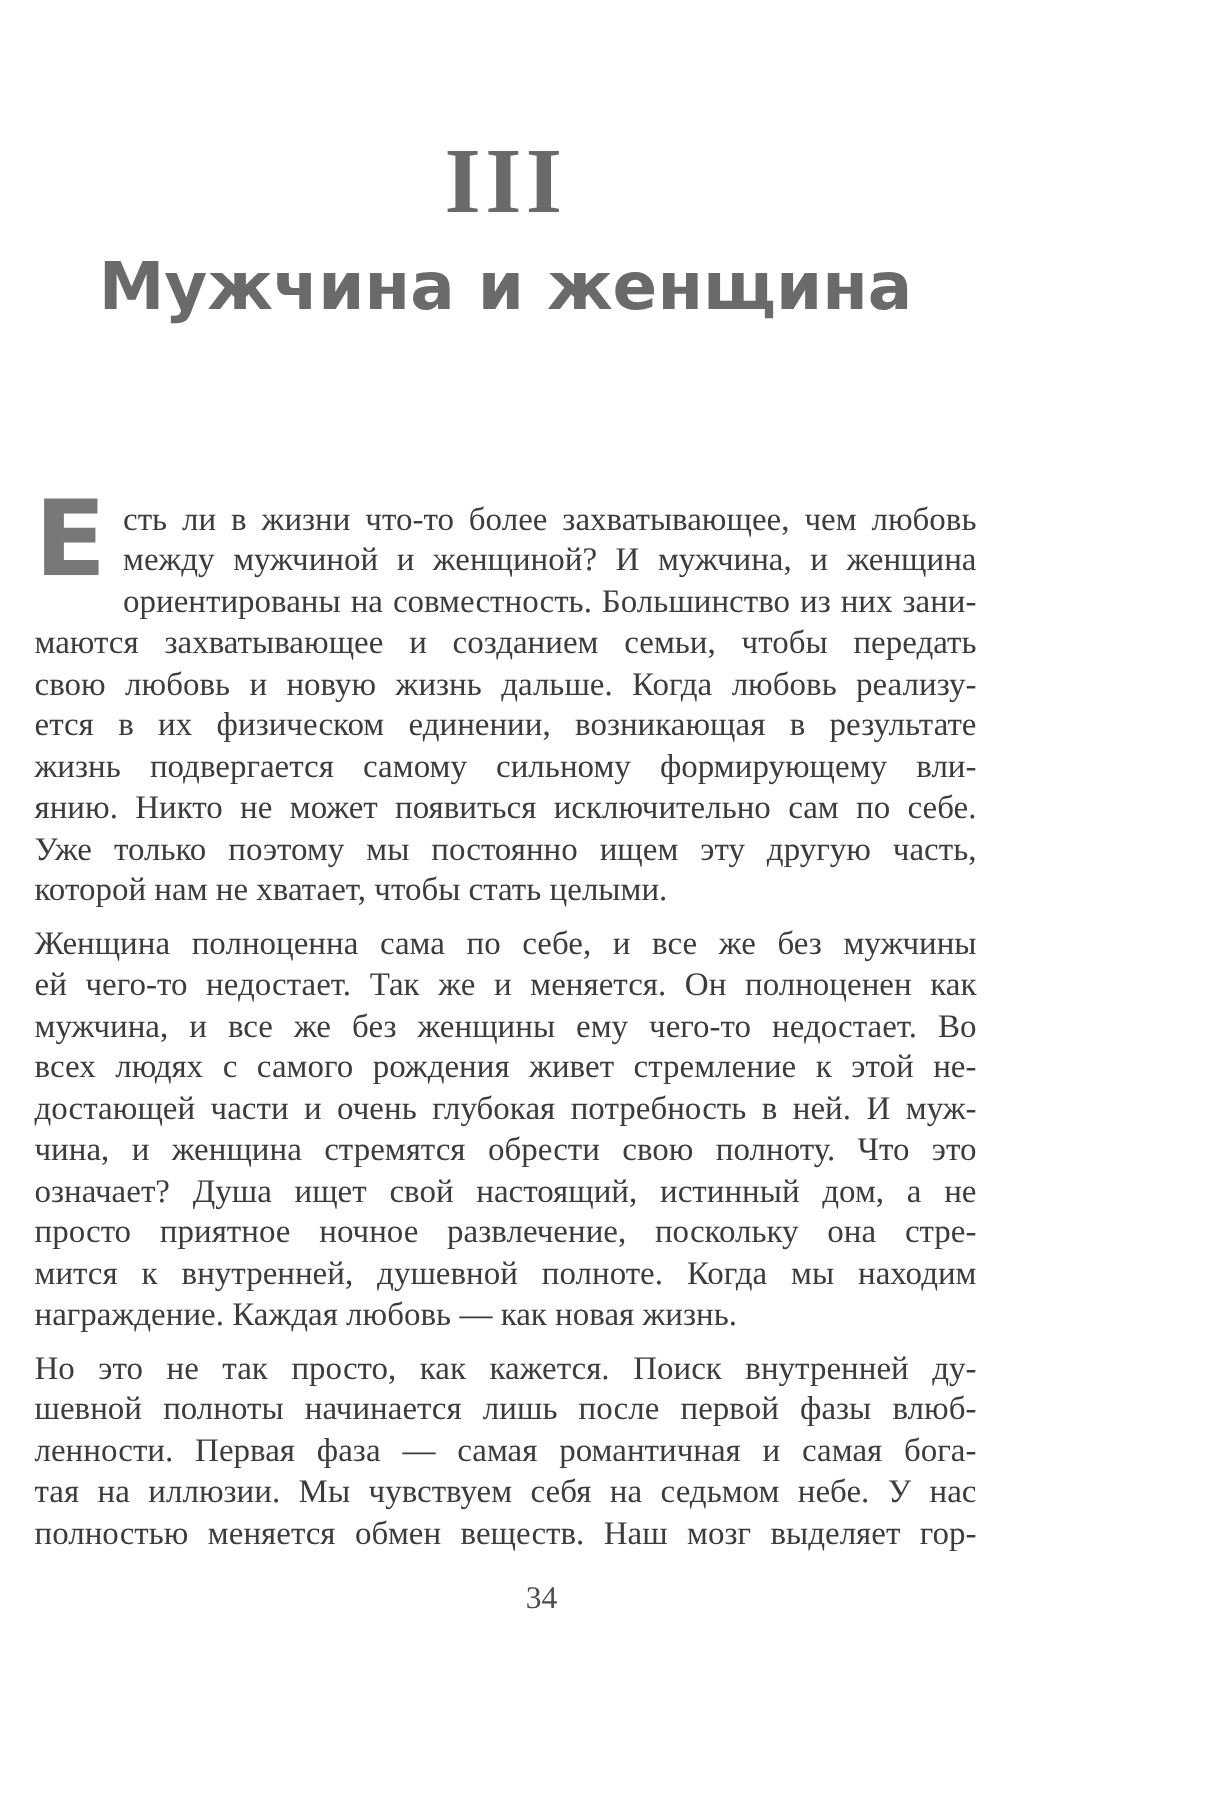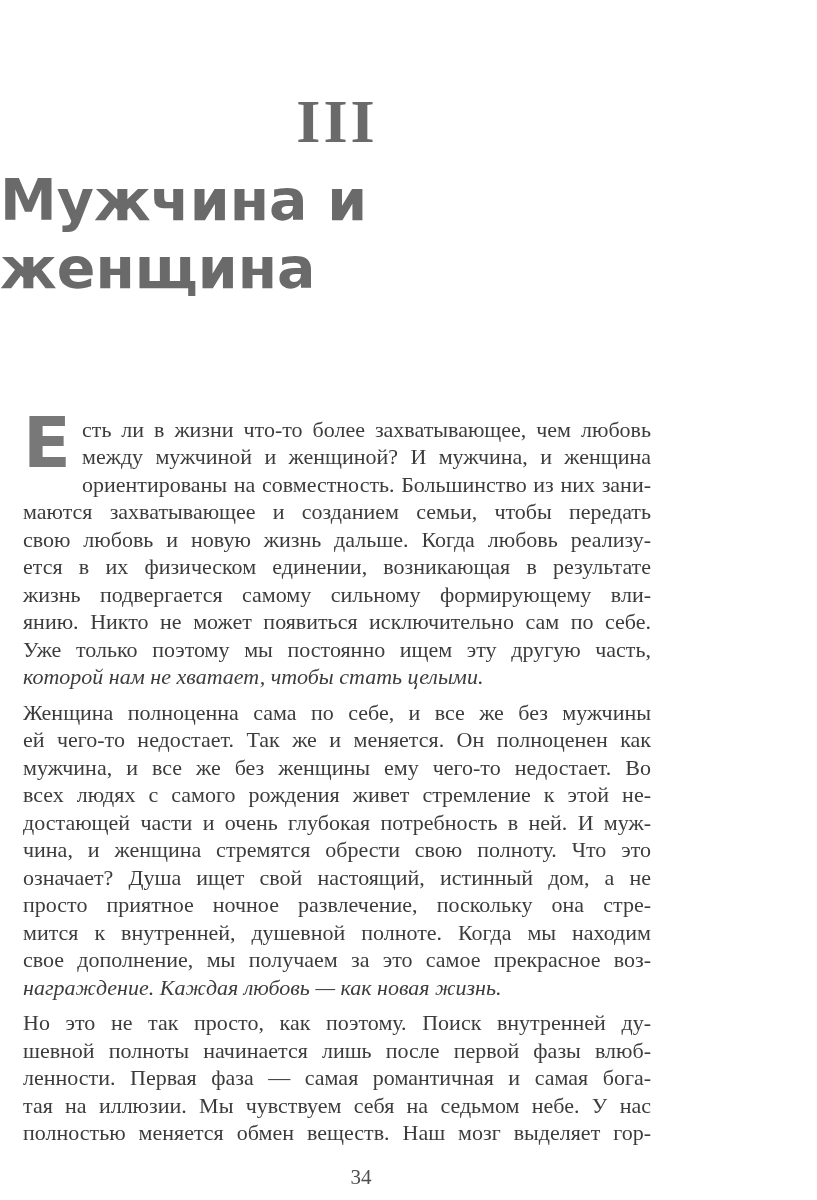--- a/index.html
+++ b/index.html
@@ -19,40 +19,41 @@
     text-align: center;
     font-family: "Liberation Serif", serif;
     font-weight: 700;
     font-size: 62px;
     line-height: 1;
     letter-spacing: 3px;
     color: var(--heading-gray, #6a6a6a);
   }
   .chapter-title {
     margin: 14px 0 16px;
+    text-align: center;
     font-family: "DejaVu Sans", sans-serif;
     font-weight: 700;
-    font-size: 57px;
+    font-size: 44px;
     line-height: 1.2;
     color: var(--heading-gray, #6a6a6a);
   }
   .body-text {
     margin: 113px auto 0;
     width: 628px;
     color: var(--body-gray, #3c3c3c);
     font-size: 22px;
     line-height: 27.5px;
   }
   .paragraph { margin: 0 0 8px; }
   .paragraph::after { content: ""; display: block; clear: both; }
   .line {
     text-align: justify;
     text-align-last: justify;
   }
-  .line.flush-left { text-align-last: left; font-style: italic; }
+  .line.flush-left { text-align-last: left; }
   .drop-cap {
     float: left;
     width: 46px; height: 55px;
     margin: 1px 13px 0 0;
     font-family: "DejaVu Sans", sans-serif;
     font-weight: 700;
     font-size: 70px;
     line-height: 53px;
     color: var(--dropcap-gray, #787878);
   }
@@ -88,25 +89,24 @@
       <div class="paragraph">
         <div class="line">Женщина полноценна сама по себе, и все же без мужчины</div>
         <div class="line">ей чего-то недостает. Так же и меняется. Он полноценен как</div>
         <div class="line">мужчина, и все же без женщины ему чего-то недостает. Во</div>
         <div class="line">всех людях с самого рождения живет стремление к этой не-</div>
         <div class="line">достающей части и очень глубокая потребность в ней. И муж-</div>
         <div class="line">чина, и женщина стремятся обрести свою полноту. Что это</div>
         <div class="line">означает? Душа ищет свой настоящий, истинный дом, а не</div>
         <div class="line">просто приятное ночное развлечение, поскольку она стре-</div>
         <div class="line">мится к внутренней, душевной полноте. Когда мы находим</div>
-        <div class="line">свое дополнение, мы получаем за это самое прекрасное воз-</div>
         <div class="line flush-left">награждение. Каждая любовь — как новая жизнь.</div>
       </div>
       <div class="paragraph">
-        <div class="line">Но это не так просто, как поэтому. Поиск внутренней ду-</div>
+        <div class="line">Но это не так просто, как кажется. Поиск внутренней ду-</div>
         <div class="line">шевной полноты начинается лишь после первой фазы влюб-</div>
         <div class="line">ленности. Первая фаза — самая романтичная и самая бога-</div>
         <div class="line">тая на иллюзии. Мы чувствуем себя на седьмом небе. У нас</div>
         <div class="line">полностью меняется обмен веществ. Наш мозг выделяет гор-</div>
       </div>
     </div>
   <div class="page-number">34</div>
 </div>
 
 </body></html>

